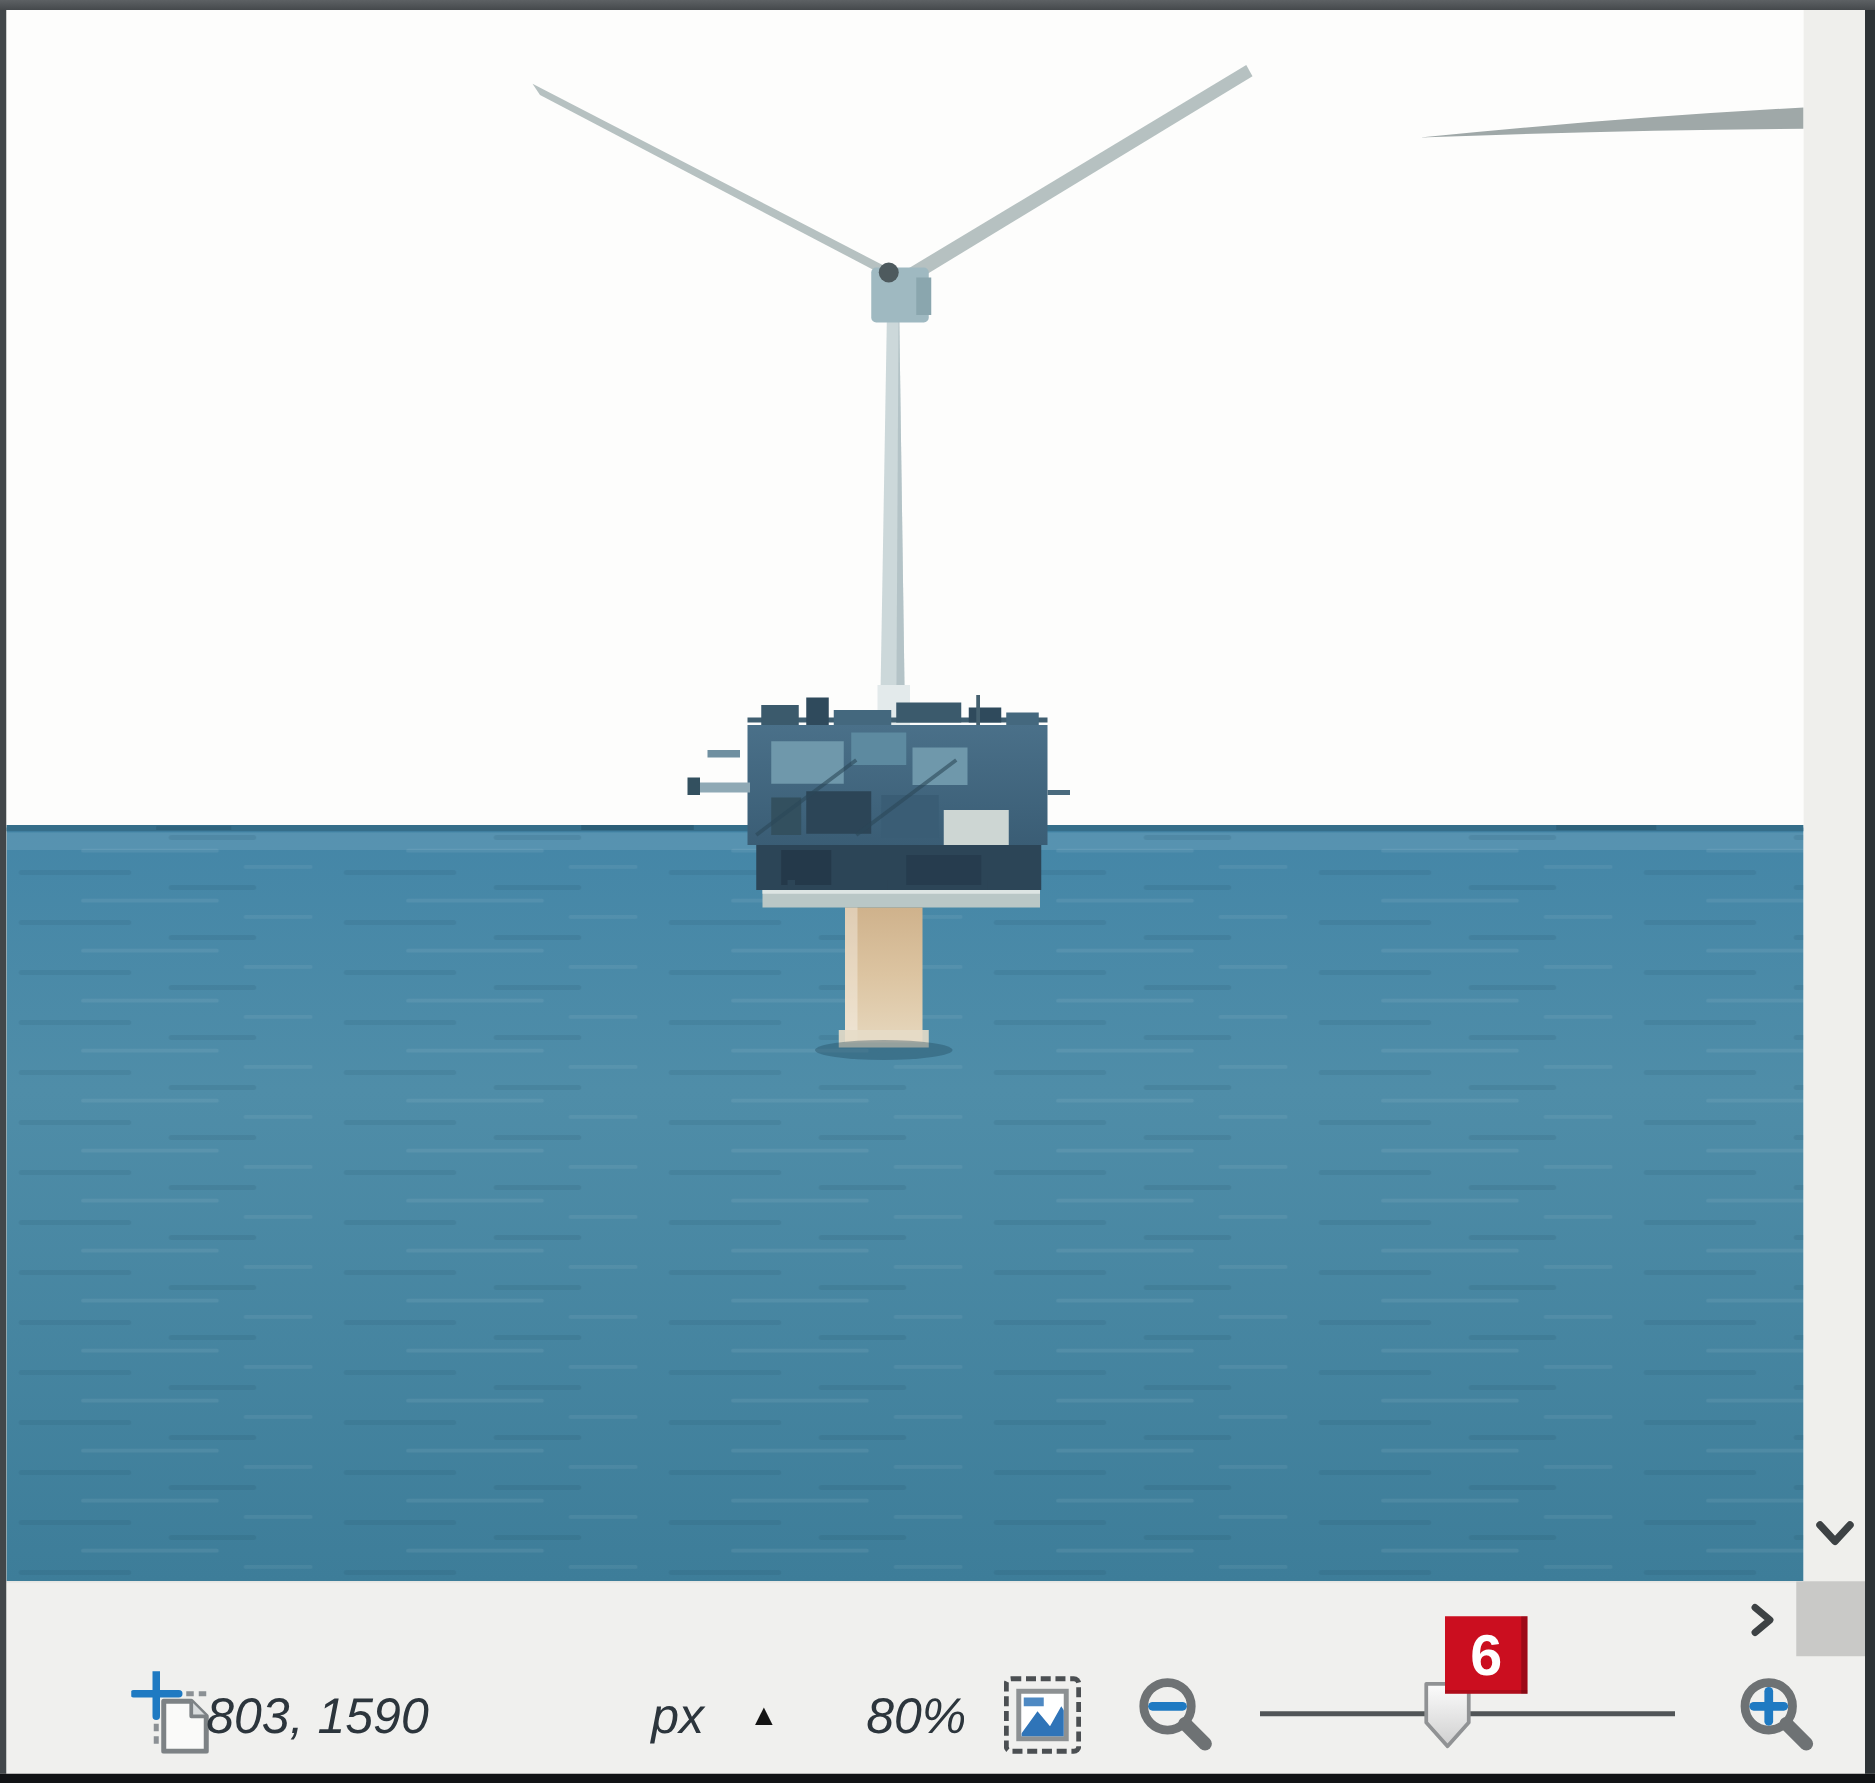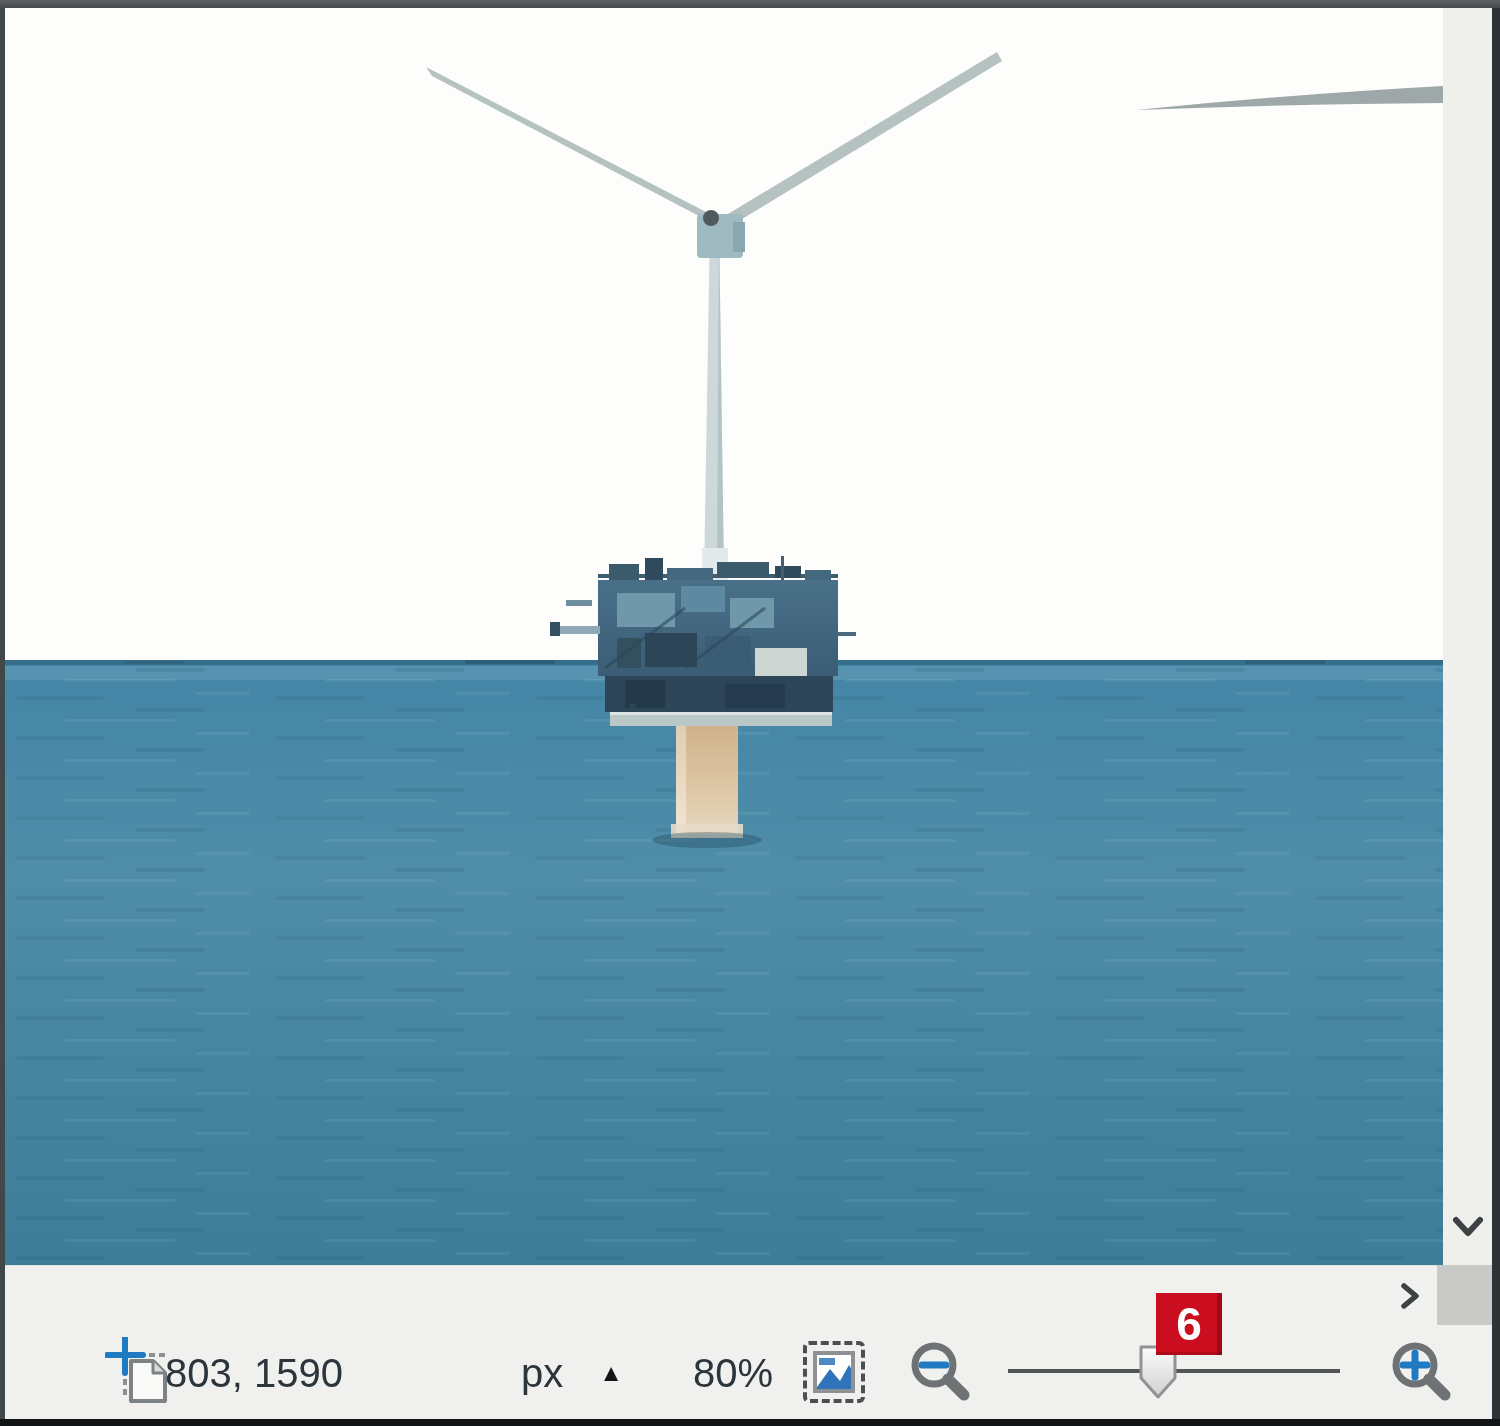--- a/index.html
+++ b/index.html
@@ -19,21 +19,21 @@
   
   .vscroll{position:absolute;left:1443px;top:8px;width:49px;height:1257px;background:#efefec;}
   .hscroll{position:absolute;left:5px;top:1265px;width:1432px;height:60px;background:#f0f0ee;border-top:1px solid #e2e2df;}
   .corner{position:absolute;left:1437px;top:1265px;width:55px;height:60px;background:#c9c9c7;}
   .vs-arrow{position:absolute;left:1450px;top:1212px;width:36px;height:34px;}
   .hs-arrow{position:absolute;left:1396px;top:1282px;width:28px;height:28px;}
 
   
   .statusbar{position:absolute;left:5px;top:1325px;width:1487px;height:94px;color:#2c353c;}
   .sb-abs{position:absolute;}
-  .sb-text{font-size:40px;line-height:44px;white-space:nowrap;}
+  .sb-text{font-size:40px;line-height:44px;white-space:nowrap;font-style:italic;}
   .units-btn{position:absolute;left:516px;top:26px;display:flex;align-items:flex-start;gap:36px;cursor:default;}
   .units-caret{font-size:24px;line-height:44px;color:#141414;}
 
   
   .fit-btn{position:absolute;left:798px;top:16px;width:62px;height:62px;border:4px dashed #4b4f52;border-radius:6px;box-sizing:border-box;background:#f0f0ee;}
   .fit-inner{position:absolute;left:6px;top:6px;right:6px;bottom:6px;background:#ffffff;border:4px solid #8d9193;box-sizing:border-box;overflow:hidden;}
 
   
   .z-track{position:absolute;left:1003px;top:44px;width:332px;height:4px;background:#515557;}
   .z-handle{position:absolute;left:1133px;top:19px;width:40px;height:56px;}

